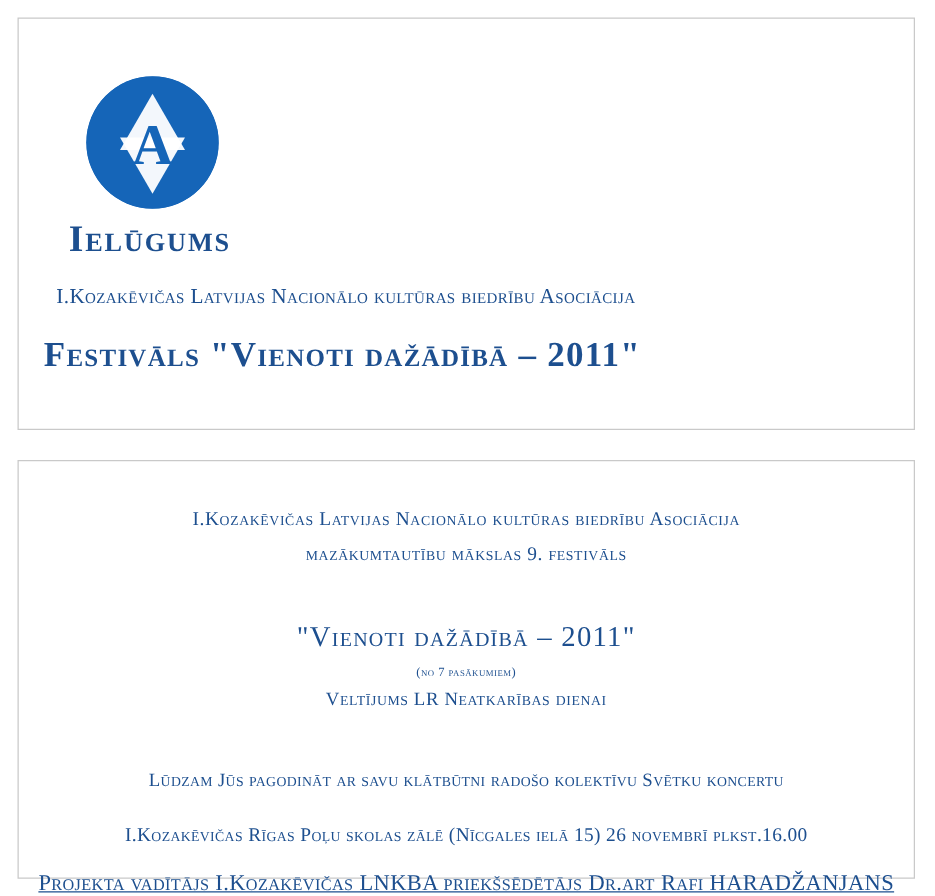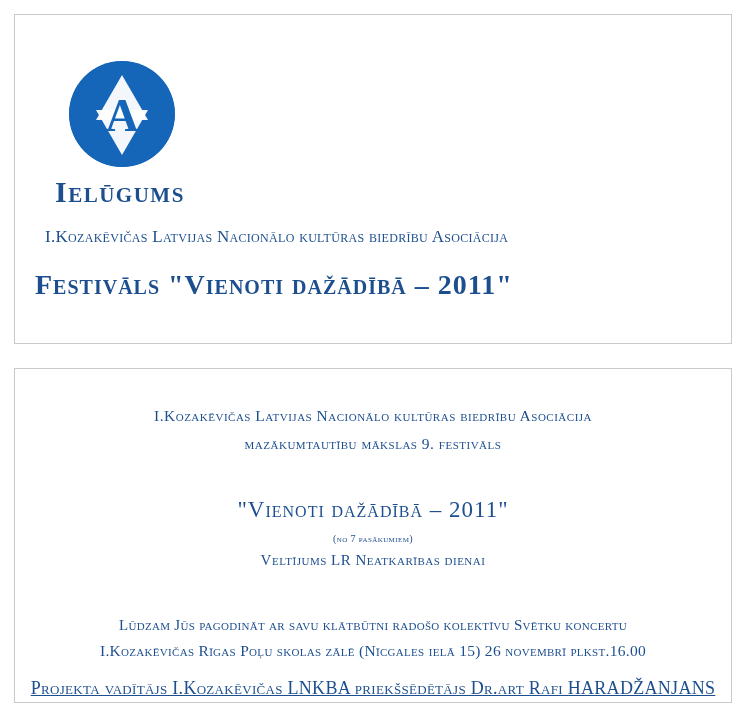--- a/index.html
+++ b/index.html
@@ -124,21 +124,21 @@
     font-variant: small-caps;
     letter-spacing: 0.5px;
   }
   .b-invite {
     margin-top: 48px;
     font-size: 15px;
     font-variant: small-caps;
     letter-spacing: 0.3px;
   }
   .b-place {
-    margin-top: 8px;
+    margin-top: 26px;
     font-size: 15.5px;
     font-variant: small-caps;
     letter-spacing: 0.3px;
   }
   .b-manager {
     margin-top: 18px;
     font-size: 18px;
     font-variant: small-caps;
     letter-spacing: 0.3px;
     text-decoration: underline;

